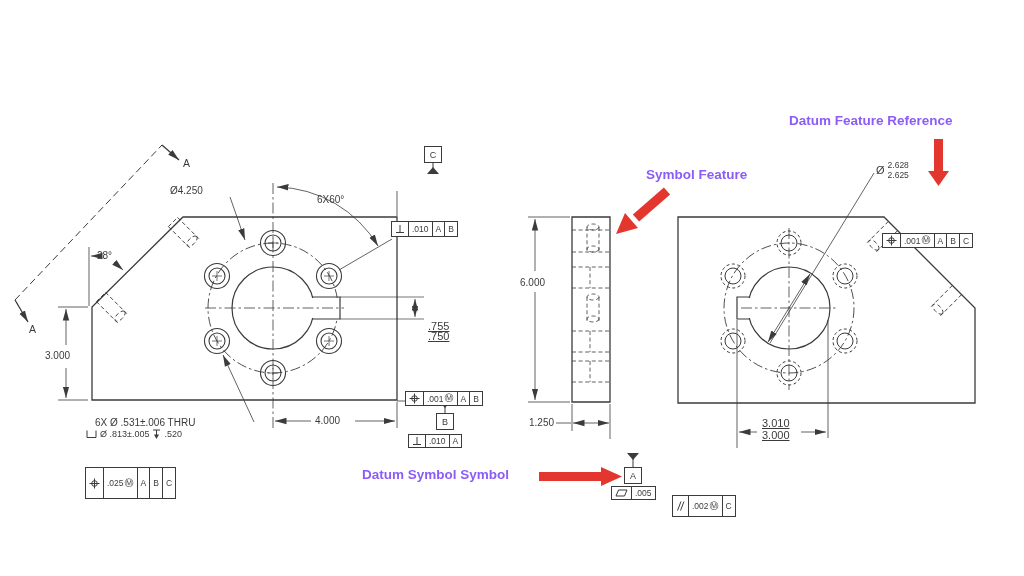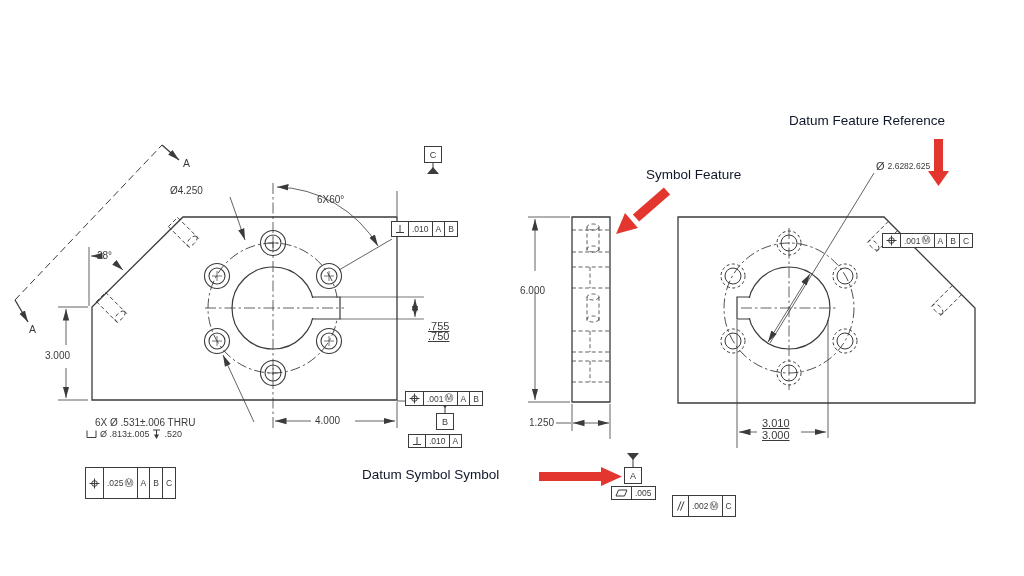--- a/index.html
+++ b/index.html
@@ -1,21 +1,21 @@
 <!DOCTYPE html>
 <html><head>
 <meta charset="utf-8">
 <style>
   html,body{margin:0;padding:0;background:#fff;}
   .stage{position:relative;width:1024px;height:576px;background:#fff;overflow:hidden;
          font-family:"Liberation Sans",sans-serif;}
   .dim{position:absolute;font-size:10px;color:#3b3b3b;white-space:nowrap;line-height:1;}
   .dim.lg{font-size:10.5px;}
   .dim.sm{font-size:11px;text-decoration:underline;}
-  .red-label{position:absolute;font-size:13.5px;font-weight:normal;color:#0f172a;white-space:nowrap;line-height:1;}
+  .red-label{position:absolute;font-size:13.5px;font-weight:bold;color:#8b5cf6;white-space:nowrap;line-height:1;}
   .fcf{position:absolute;display:flex;align-items:stretch;height:15px;border:1px solid #3b3b3b;
        background:#fff;box-sizing:border-box;margin-top:47px;}
   .fcf .cell{display:flex;align-items:center;justify-content:center;padding:0 3px;
        border-left:1px solid #3b3b3b;font-size:8.5px;color:#3b3b3b;white-space:nowrap;}
   .fcf .cell:first-child{border-left:none;}
   .fcf .mod{font-size:9px;margin-left:1px;}
   .datum-box{position:absolute;width:18px;height:17px;border:1px solid #3b3b3b;background:#fff;
        display:flex;align-items:center;justify-content:center;font-size:9px;color:#3b3b3b;box-sizing:border-box;}
   .note-row{position:absolute;display:flex;align-items:center;gap:3px;font-size:9px;color:#3b3b3b;white-space:nowrap;line-height:1;}
   .ic{display:block;}
@@ -242,26 +242,26 @@
   </svg>
   <span>Ø .813±.005</span>
   <svg class="ic" width="9" height="11">
     <line x1="1" y1="1" x2="8" y2="1" stroke="#3b3b3b" stroke-width="1"></line>
     <line x1="4.5" y1="1" x2="4.5" y2="7" stroke="#3b3b3b" stroke-width="1"></line>
     <polygon points="2,5.5 7,5.5 4.5,10" fill="#3b3b3b"></polygon>
   </svg>
   <span>.520</span>
 </div>
 
-<span class="dim" style="left:520px;top:286px">6.000</span>
+<span class="dim" style="left:520px;top:278px">6.000</span>
 <span class="dim" style="left:529px;top:418px">1.250</span>
 
 <div class="note-row" style="left:876px;top:161px">
   <span style="font-size:11px">Ø</span>
-  <span style="display:flex;flex-direction:row;font-size:8.5px;line-height:1.15">
+  <span style="display:flex;flex-direction:column;font-size:8.5px;line-height:1.15">
     <span>2.628</span>
     <span>2.625</span>
   </span>
 </div>
 <span class="dim sm" style="left:762px;top:418px">3.010</span>
 <span class="dim sm" style="left:762px;top:430px">3.000</span>
 
 
 <div class="fcf" style="left:391px;top:174px;height:16px">
   <div class="cell">

